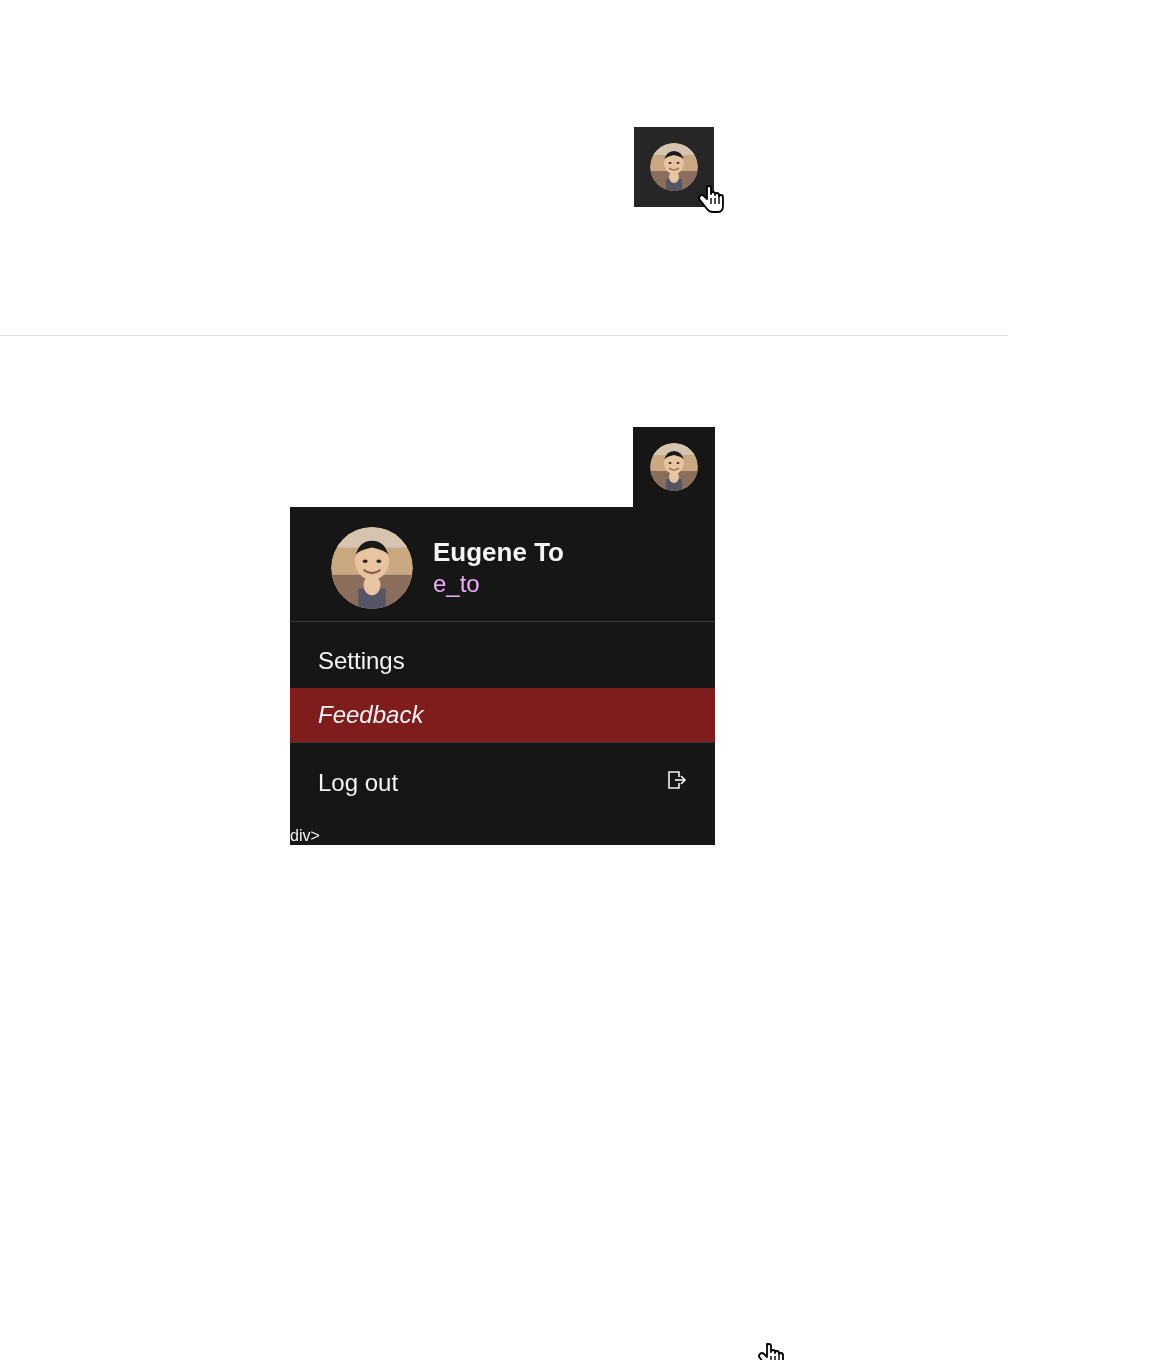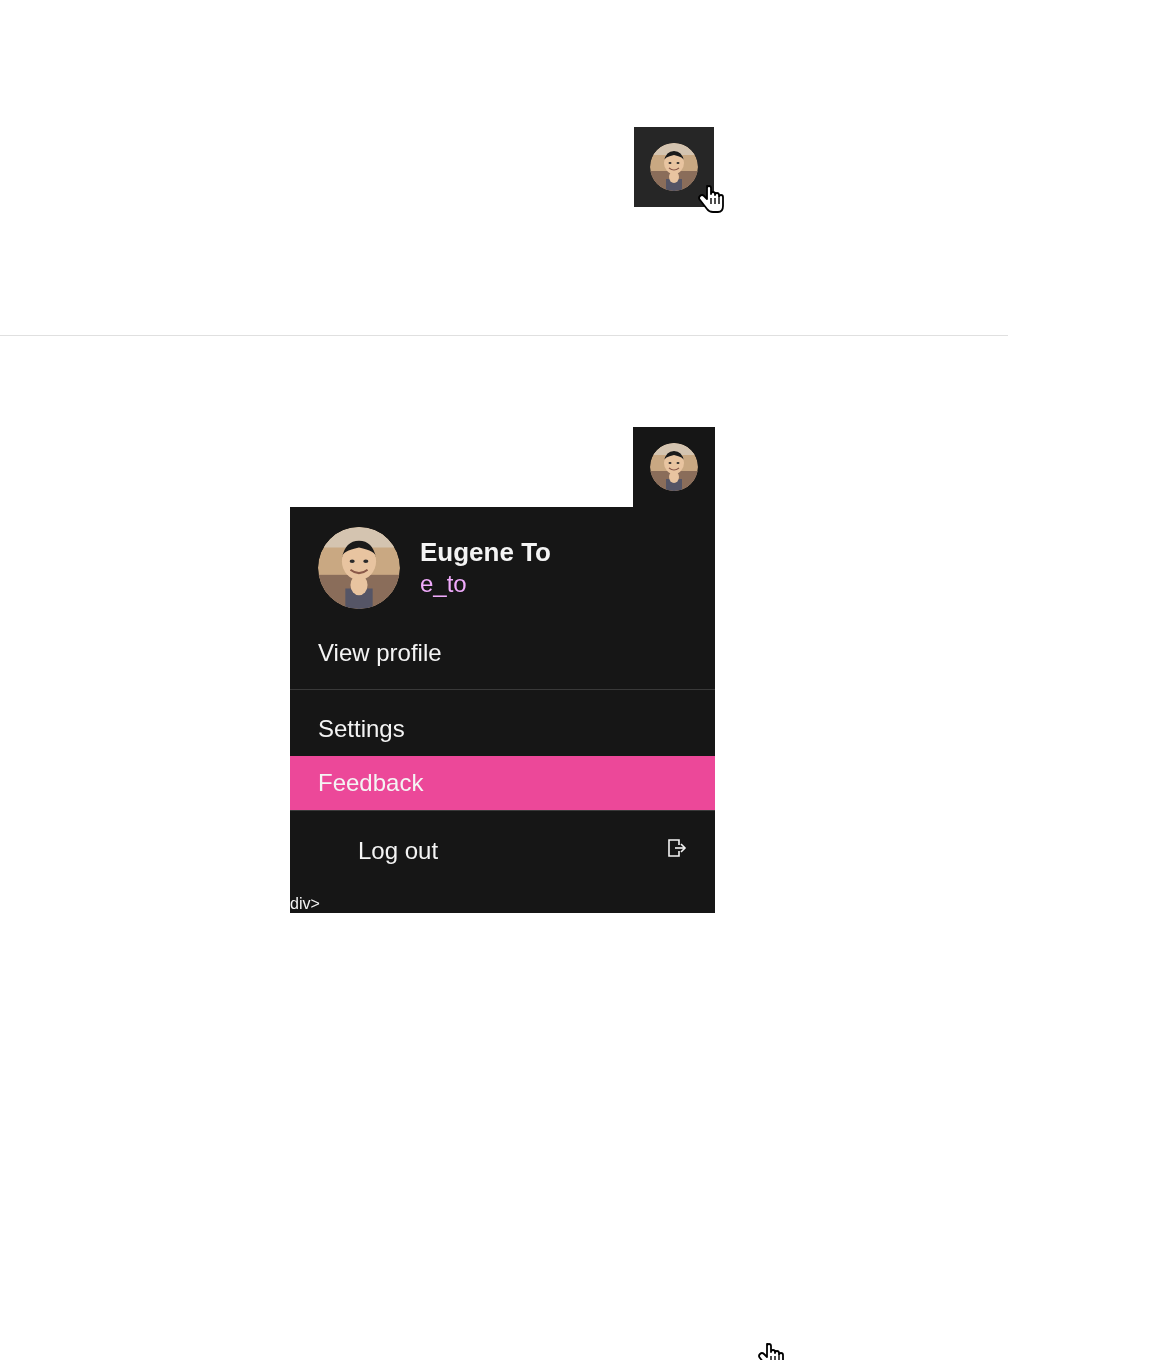--- a/index.html
+++ b/index.html
@@ -75,20 +75,21 @@
       left: 290px;
       width: 425px;
       background: #161616;
       color: #f4f4f4;
     }
     
     .menu-header {
       display: flex;
       align-items: center;
       padding: 20px 28px 12px 28px;
+      margin-left: 13px;
     }
     .menu-header .avatar-large {
       width: 82px;
       height: 82px;
       border-radius: 50%;
       overflow: hidden;
       flex-shrink: 0;
     }
     .menu-header .user-info {
       margin-left: 20px;
@@ -115,38 +116,38 @@
       align-items: center;
       justify-content: space-between;
       height: 54px;
     }
     .menu-item.view-profile {
       padding-top: 18px;
       padding-bottom: 22px;
       height: auto;
     }
     .menu-item.hover {
-      background: #ec4899;
+      background: #7f1d1d;
+      font-style: italic;
     }
     .menu-section-divider {
       height: 1px;
       background: #393939;
       margin: 0;
     }
     .menu-item.first-in-group {
       margin-top: 12px;
     }
     .menu-item.last-in-group {
       margin-bottom: 12px;
     }
     .menu-item.logout {
       padding-top: 26px;
       padding-bottom: 30px;
       height: auto;
-      margin-left: 40px;
     }
     
     
     .avatar-svg {
       width: 100%;
       height: 100%;
       display: block;
     }
     
     
@@ -249,23 +250,20 @@
           <path d="M19 25 Q 24 29, 29 25" stroke="#8a5a4a" stroke-width="1.2" fill="none"></path>
         </g>
       </svg>
     </div>
     <div class="user-info">
       <div class="user-name">Eugene To</div>
       <div class="user-handle">e_to</div>
     </div>
   </div>
   
-  <div class="menu-item view-profile">
-    <span>View profile</span>
-  </div>
   
   <div class="menu-section-divider"></div>
   
   <div class="menu-item first-in-group">
     <span>Settings</span>
   </div>
   <div class="menu-item hover">
     <span>Feedback</span>
   </div>
   

